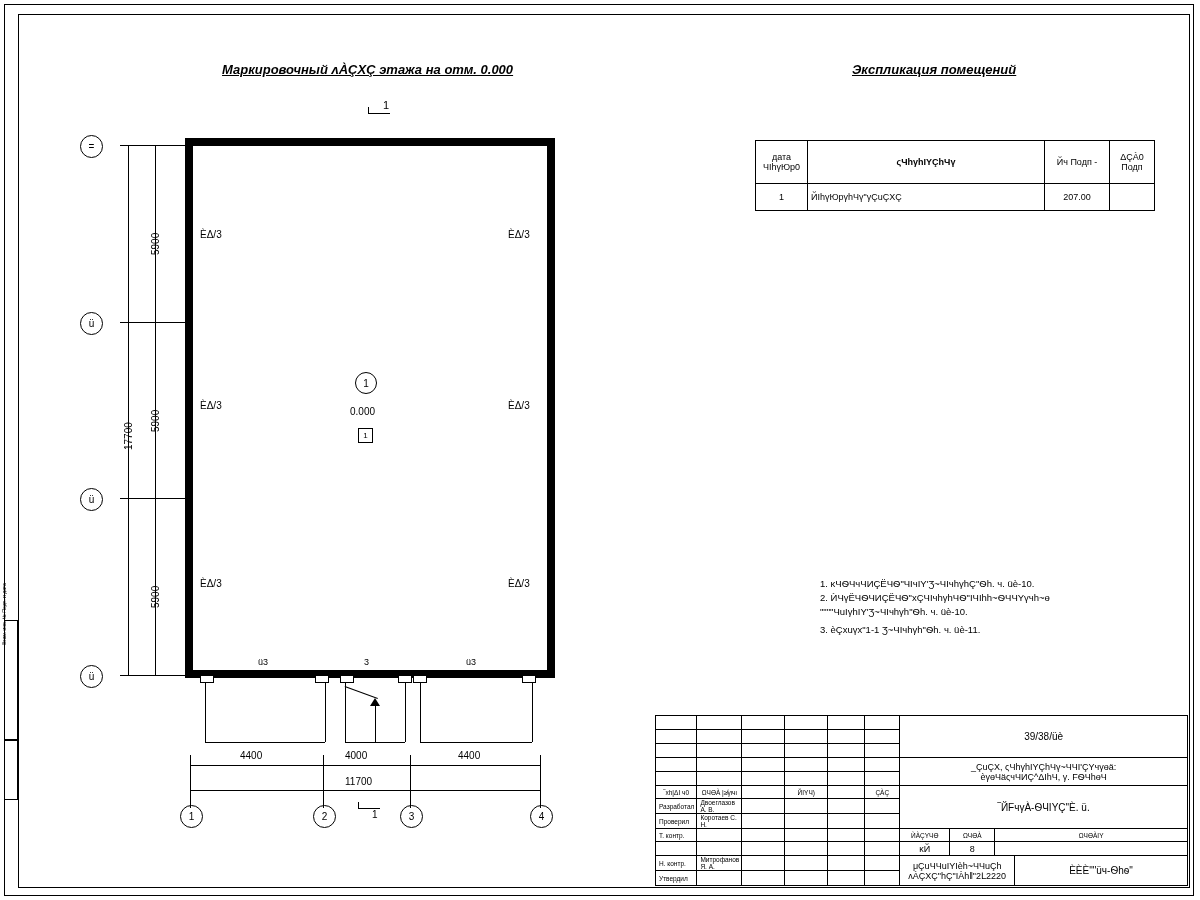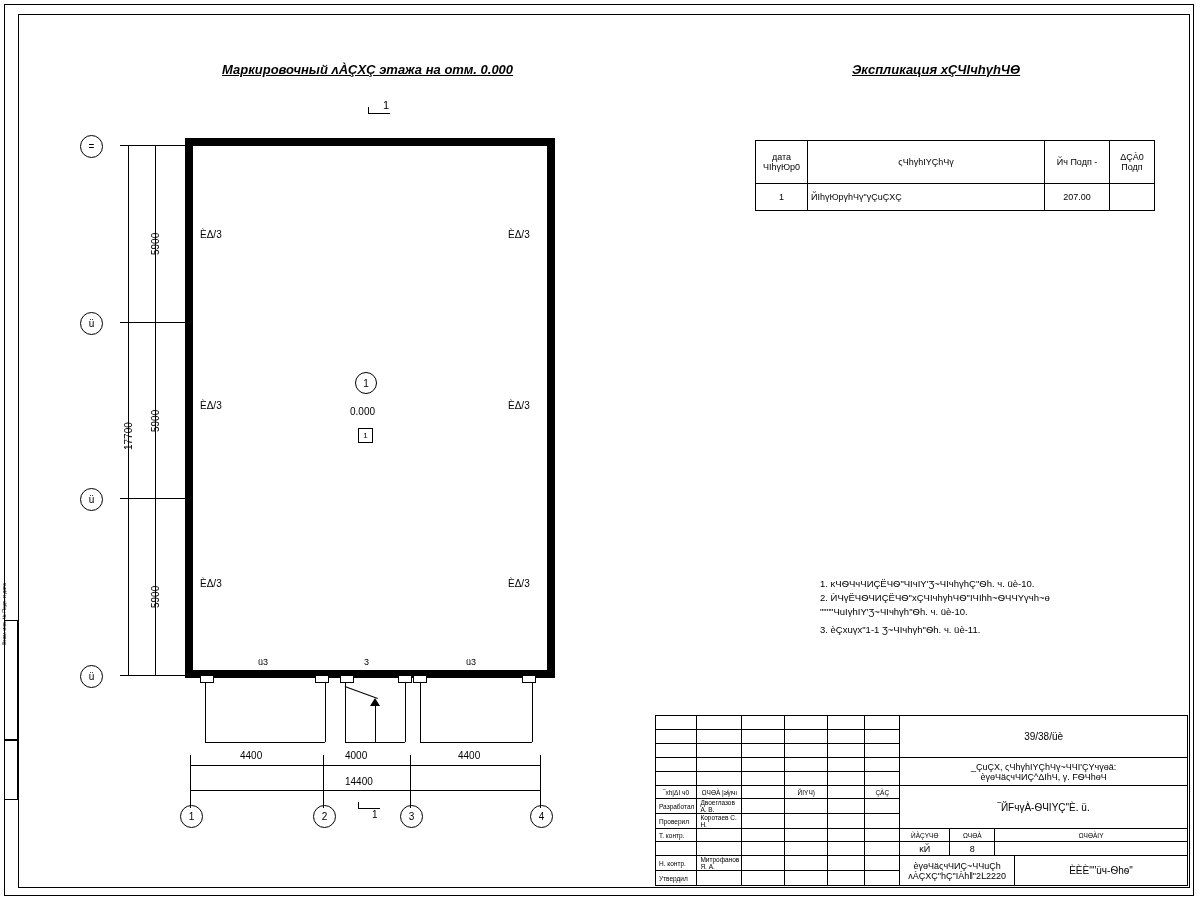--- a/index.html
+++ b/index.html
@@ -52,21 +52,21 @@
 <div class="sheet">
 
   <div class="frame-outer"></div>
   <div class="frame-inner"></div>
 
   <div class="stub edgebox1"></div>
   <div class="stub edgebox2"></div>
   <div class="edgetext">Взам. инв. №   Подп. и дата</div>
 
   <div class="title-u" style="left:222px;top:62px;">Маркировочный ʌÀÇХÇ этажа на отм. 0.000</div>
-  <div class="title-u" style="left:852px;top:62px;">Экспликация хÇЧIчhγhЧѲ</div>
+  <div class="title-u" style="left:852px;top:62px;">Экспликация помещений</div>
 
   <div class="plan-wall"></div>
   <div class="plan-wall-inner"></div>
 
   <div class="vline" style="left:189px;top:145px;height:526px;"></div>
   <div class="vline" style="left:551px;top:145px;height:526px;"></div>
   <div class="hline" style="left:192px;top:141px;width:356px;"></div>
   <div class="hline" style="left:192px;top:674px;width:356px;"></div>
 
   <div class="hline" style="left:368px;top:113px;width:22px;"></div>
@@ -136,38 +136,38 @@
   <div class="hline" style="left:190px;top:790px;width:350px;"></div>
 
   <div class="vline" style="left:190px;top:755px;height:45px;"></div>
   <div class="vline" style="left:323px;top:755px;height:45px;"></div>
   <div class="vline" style="left:410px;top:755px;height:45px;"></div>
   <div class="vline" style="left:540px;top:755px;height:45px;"></div>
 
   <div class="dimtext" style="left:240px;top:750px;">4400</div>
   <div class="dimtext" style="left:345px;top:750px;">4000</div>
   <div class="dimtext" style="left:458px;top:750px;">4400</div>
-  <div class="dimtext" style="left:345px;top:776px;">14400</div>
+  <div class="dimtext" style="left:345px;top:776px;">11700</div>
 
   <div class="circ" style="left:180px;top:805px;width:21px;height:21px;">1</div>
   <div class="circ" style="left:313px;top:805px;width:21px;height:21px;">2</div>
   <div class="circ" style="left:400px;top:805px;width:21px;height:21px;">3</div>
   <div class="circ" style="left:530px;top:805px;width:21px;height:21px;">4</div>
 
   <div class="vline" style="left:190px;top:800px;height:8px;"></div>
   <div class="vline" style="left:323px;top:800px;height:8px;"></div>
   <div class="vline" style="left:410px;top:800px;height:8px;"></div>
   <div class="vline" style="left:540px;top:800px;height:8px;"></div>
 
   <table class="expl" style="left:755px;top:140px;">
     <tbody>
         <tr>
       <td style="width:45px;height:38px;white-space:pre;">дата
 ЧIhүЮр0</td>
-      <td style="width:230px;">ςЧhγhIΥÇhЧү</td>
+      <td style="width:230px;font-weight:bold;">ςЧhγhIΥÇhЧү</td>
       <td style="width:58px;">Йч Подп -</td>
       <td style="width:38px;white-space:pre;">ΔÇÀ0
 Подп</td>
     </tr>
     <tr>
       <td style="height:22px;">1</td>
       <td class="lft">ЙIhүЮрγhЧү"γÇuÇХÇ</td>
       <td>207.00</td>
       <td></td>
     </tr>
@@ -282,21 +282,21 @@
       </tr>
 
       <tr>
         <td class="lft tiny" style="height:14px;">Н. контр.</td>
         <td class="lft tiny">Митрофанов Я. А.</td>
         <td></td>
         <td></td>
         <td></td>
         <td></td>
         <td rowspan="2" colspan="3" class="mid">
-          <div>èγѳЧäςчЧИÇ~ЧЧuÇh</div>
+          <div>μÇuЧЧuIΥIèh~ЧЧuÇh</div>
           <div>ʌÀÇХÇ"hÇ"IÀhǁ"2Ⅼ2220</div>
         </td>
         <td rowspan="2" colspan="3" class="big">ÈÈÈ""üч-Ѳhѳ"</td>
       </tr>
       <tr>
         <td class="lft tiny" style="height:14px;">Утвердил</td>
         <td class="lft tiny"></td>
         <td></td>
         <td></td>
         <td></td>

